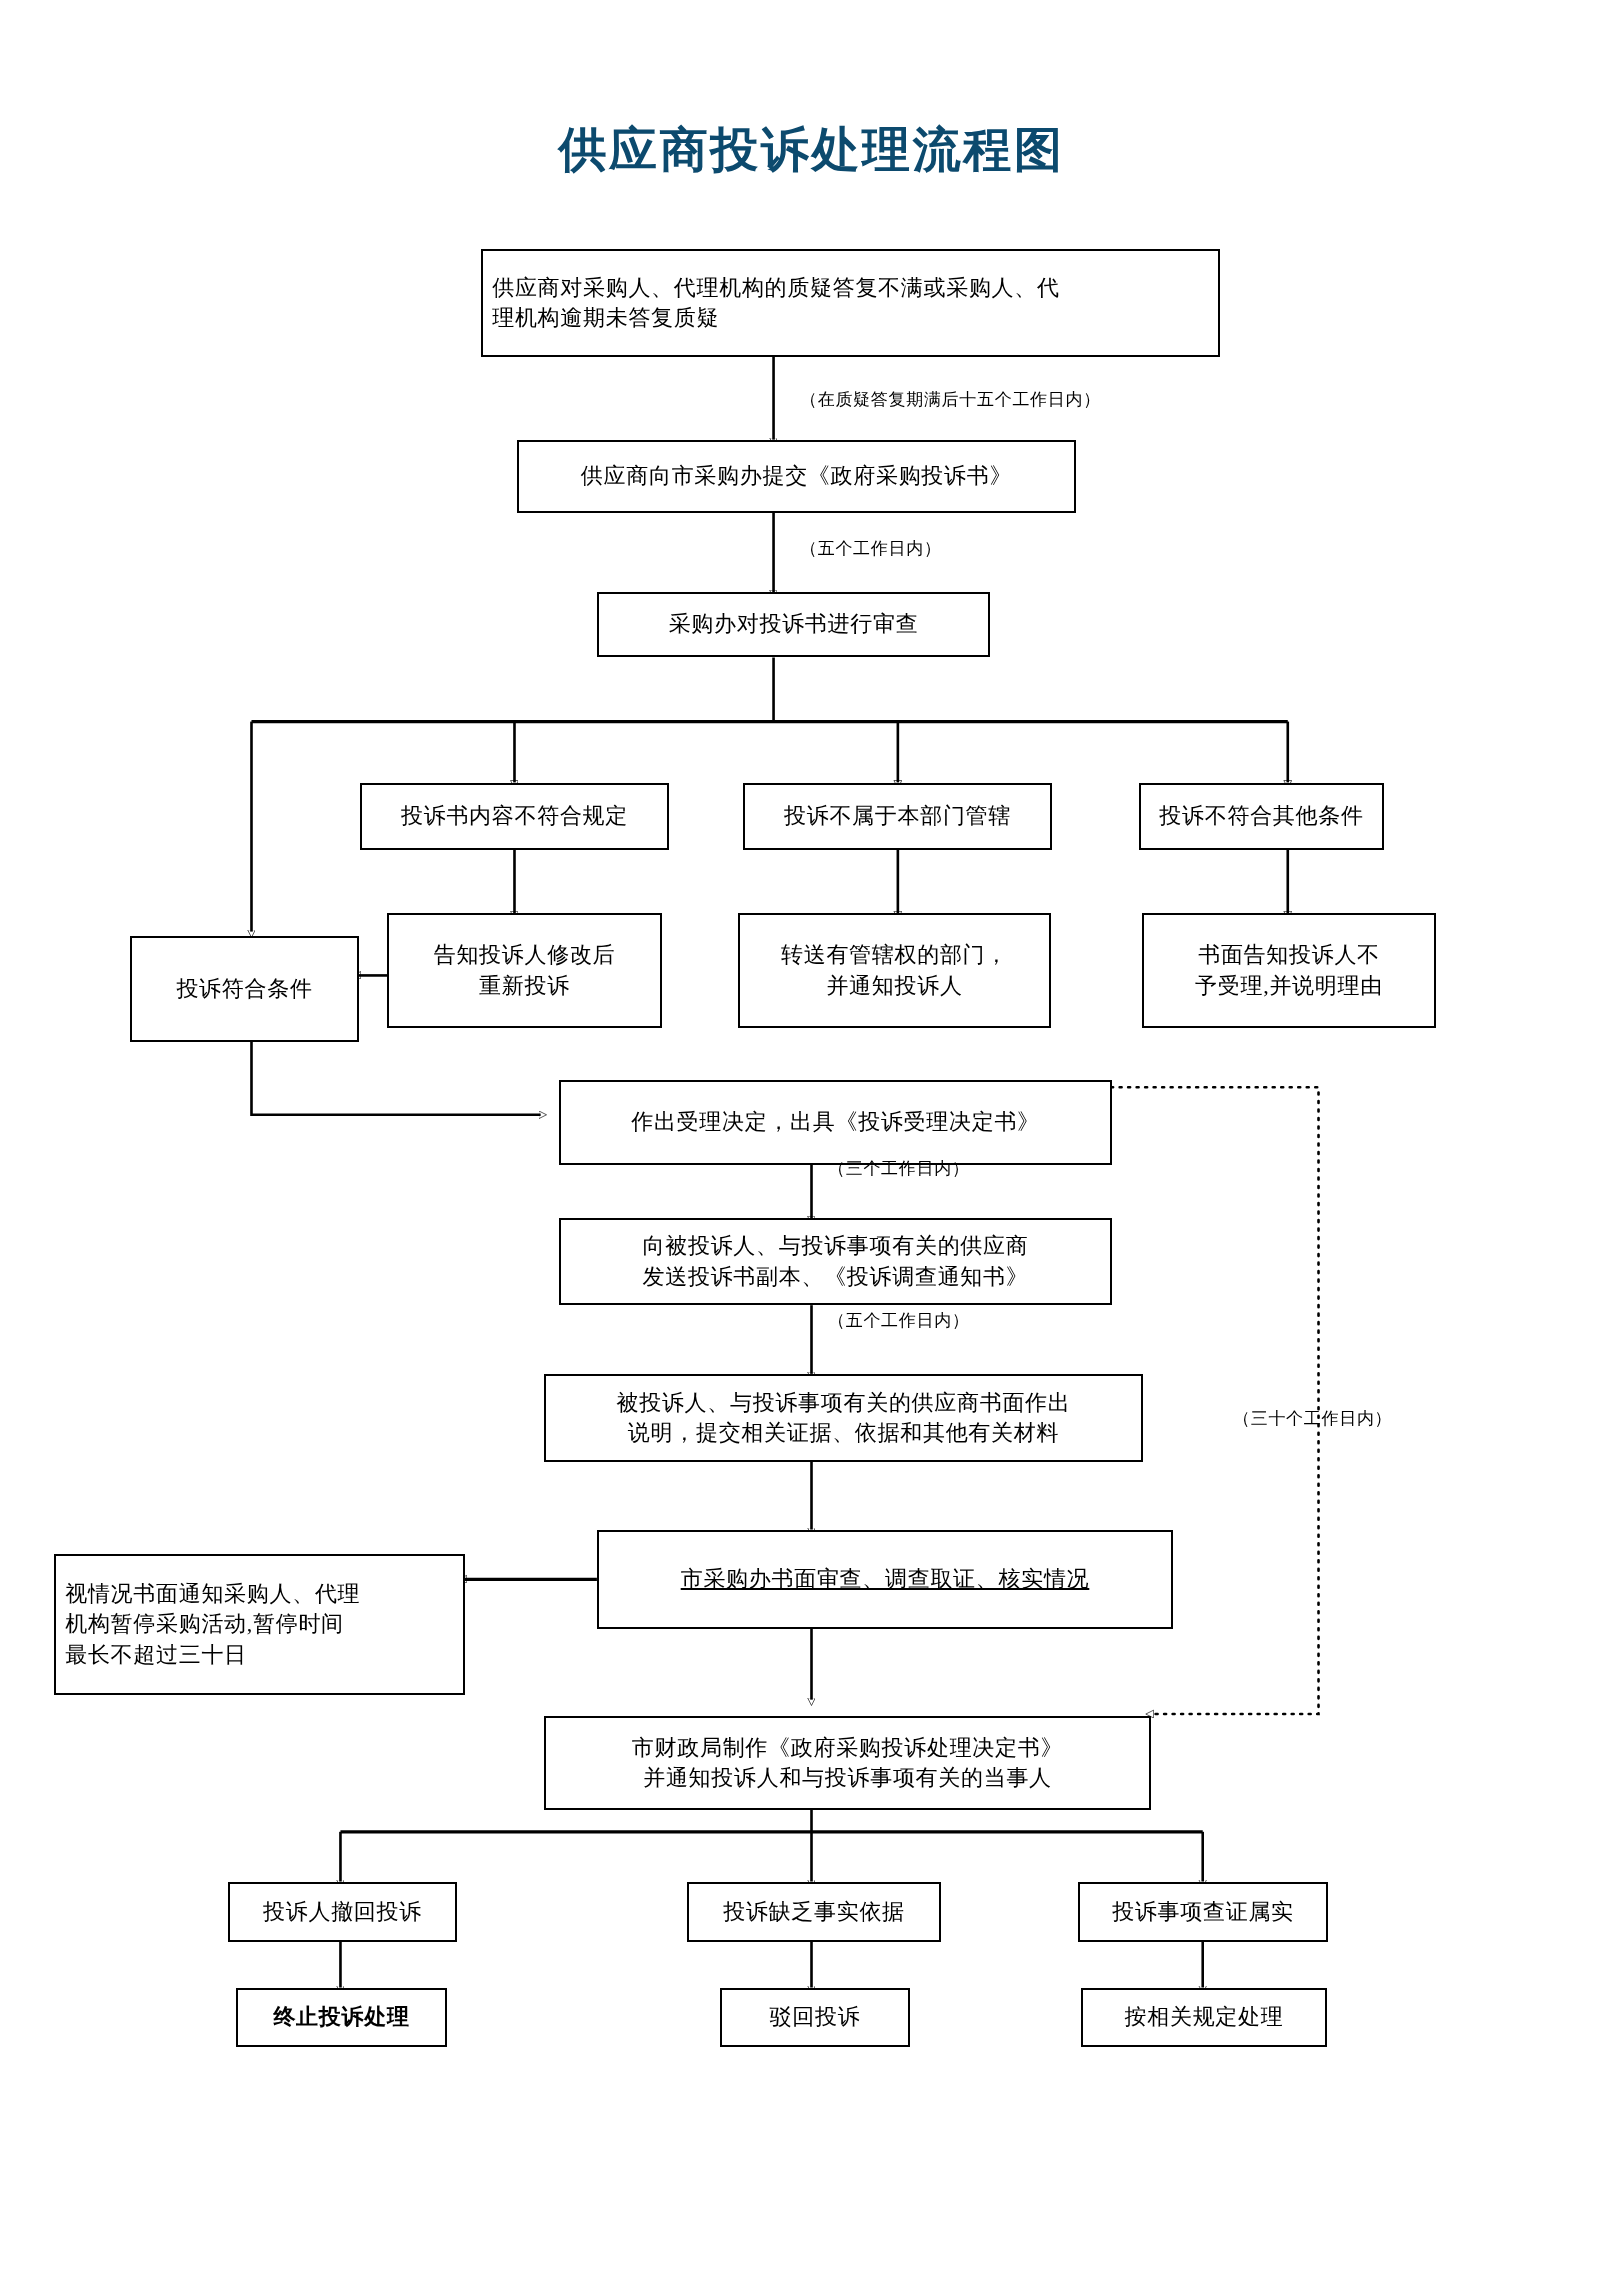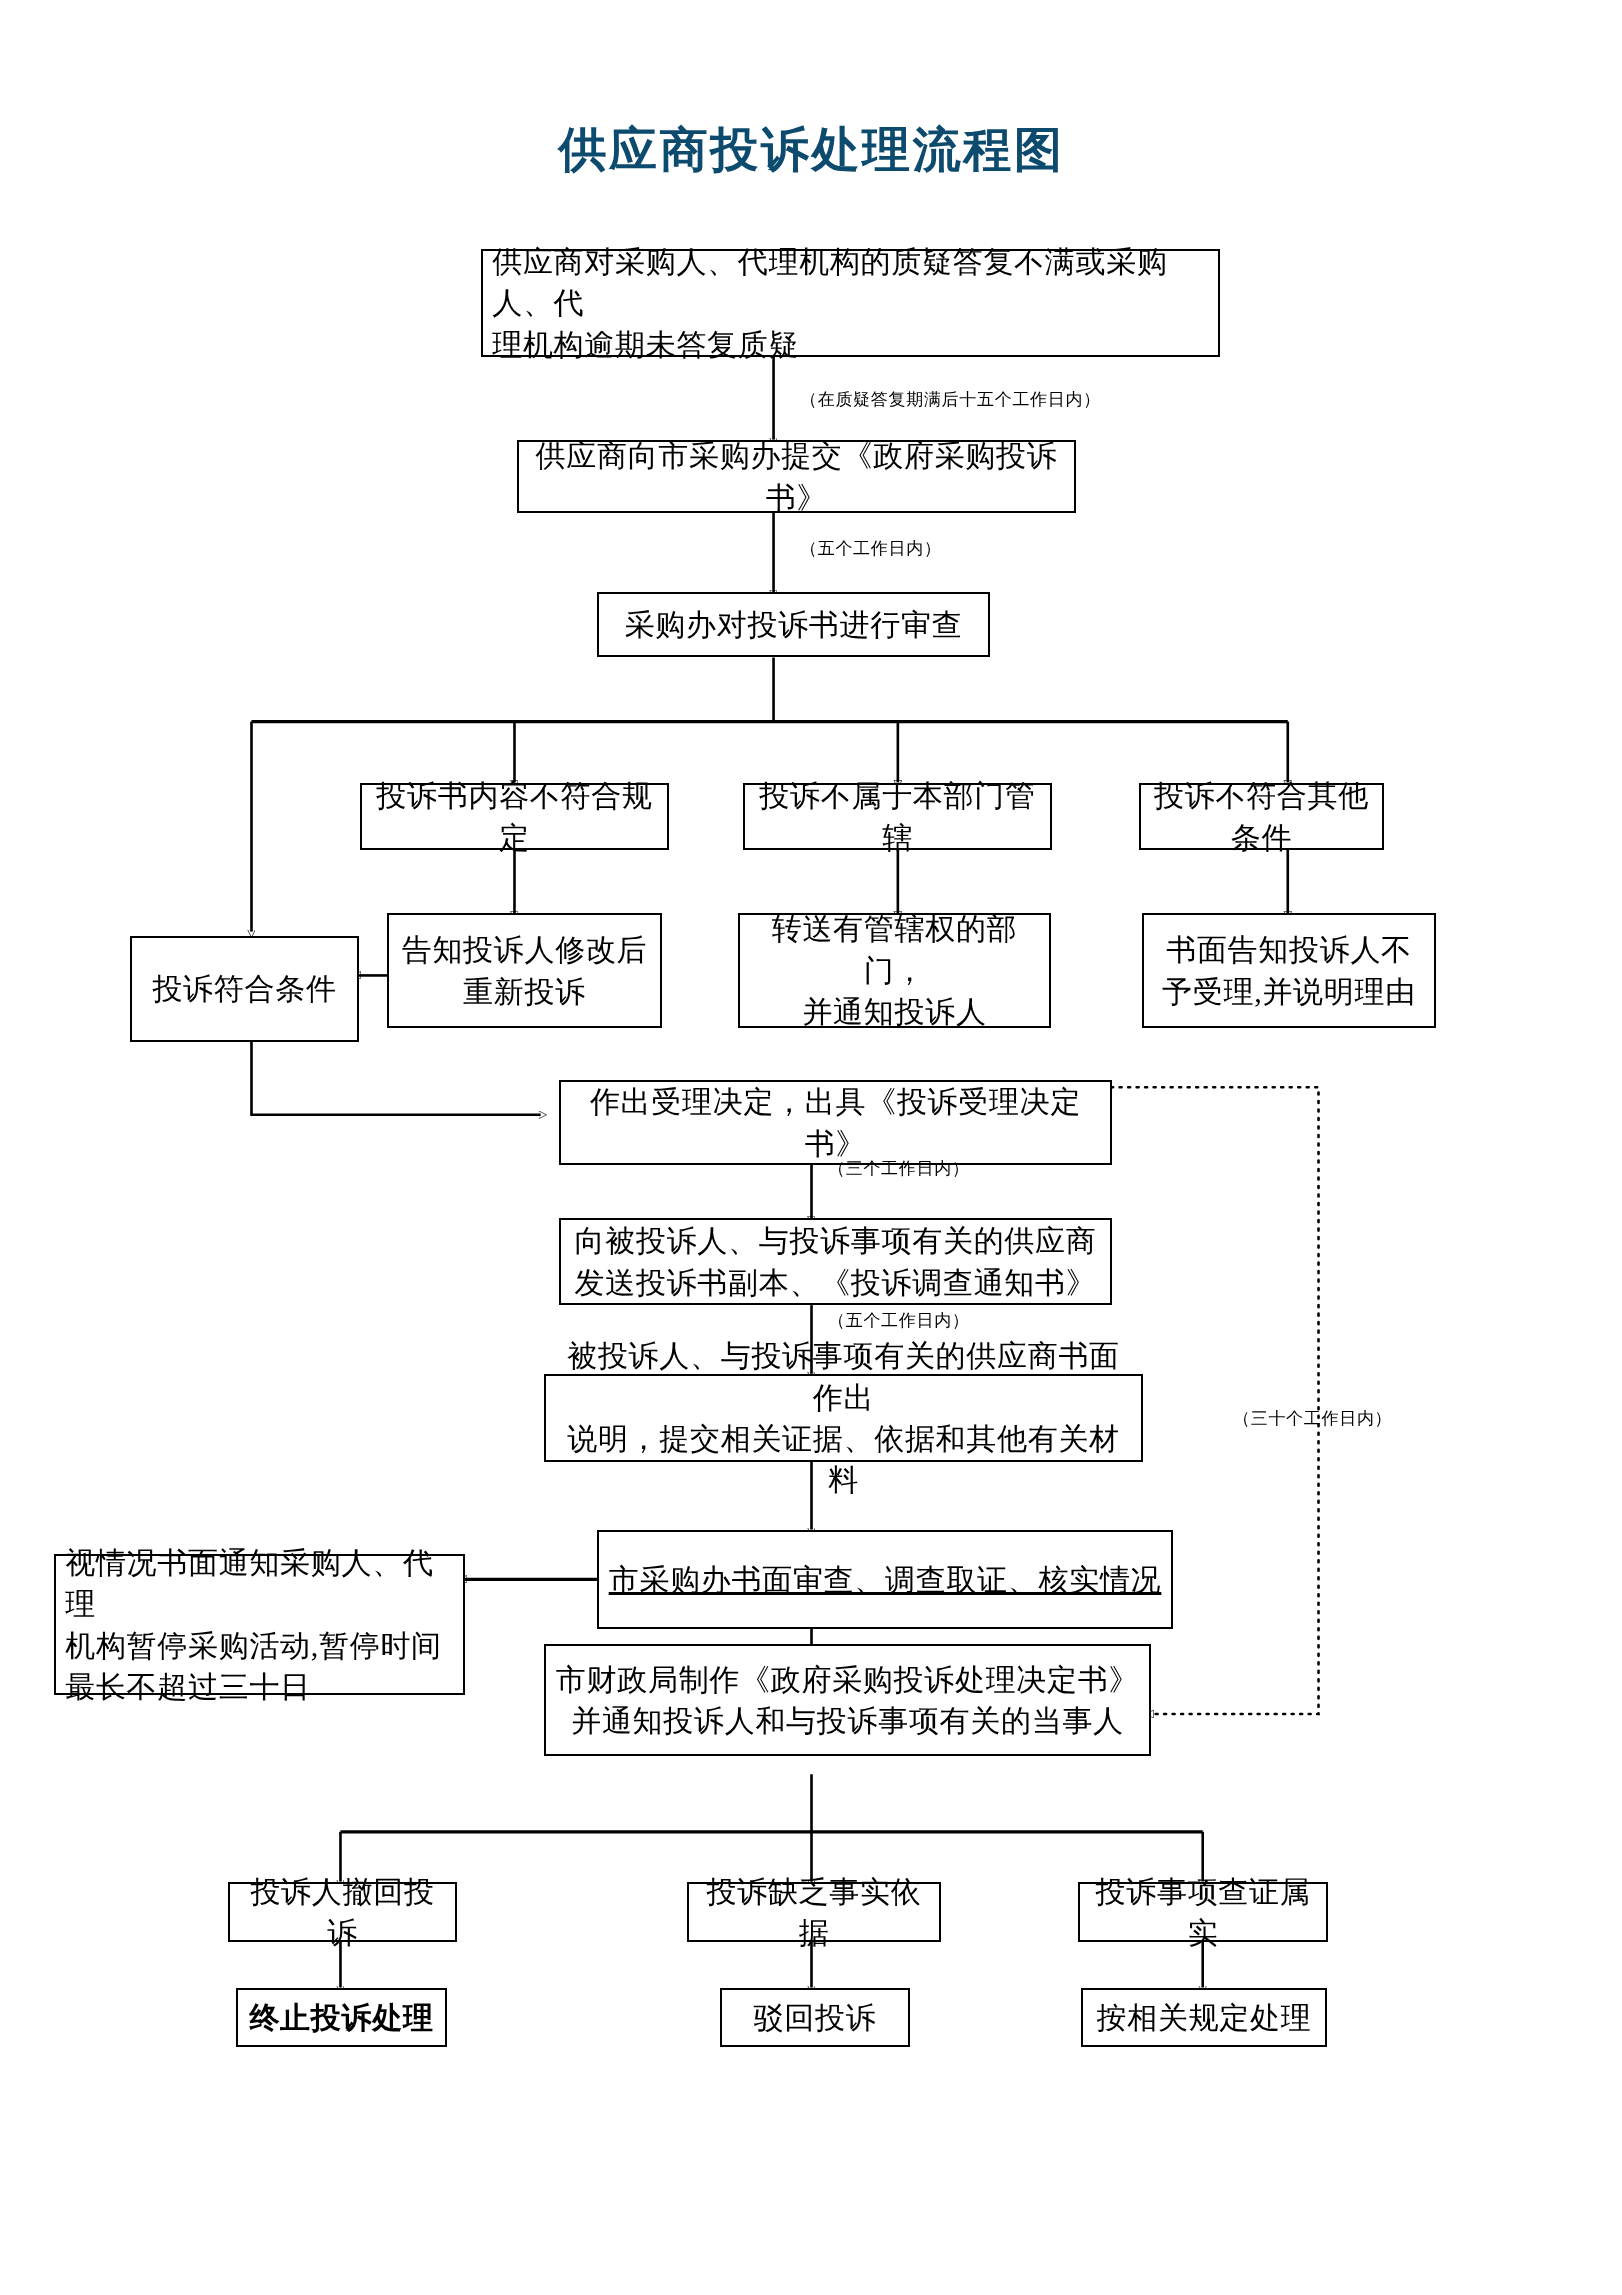--- a/index.html
+++ b/index.html
@@ -29,21 +29,21 @@
   .node {
     position: absolute;
     box-sizing: border-box;
     border: 2px solid #000;
     background: #ffffff;
     color: #000;
     display: flex;
     align-items: center;
     justify-content: center;
     text-align: center;
-    font-size: 30px;
+    font-size: 22px;
     line-height: 1.38;
     padding: 3.9px 9.2px;
     letter-spacing: 0.7px;
     z-index: 3;
   }
   .node.align-left {
     justify-content: flex-start;
     text-align: left;
   }
   .node .txt { display: block; width: 100%; white-space: pre-line; }
@@ -196,21 +196,21 @@
   <div class="node" style="left:597px; top:1530px; width:576px; height:99px;text-decoration:underline;">
     <span class="txt">市采购办书面审查、调查取证、核实情况</span>
   </div>
 
   <div class="node align-left" style="left:54px; top:1518px; width:411px; height:141px;margin-top:36px;">
     <span class="txt">视情况书面通知采购人、代理
 机构暂停采购活动,暂停时间
 最长不超过三十日</span>
   </div>
 
-  <div class="node" style="left:544px; top:1644px; width:607px; height:112px;">
+  <div class="node" style="left:544px; top:1716px; width:607px; height:94px;">
     <span class="txt">市财政局制作《政府采购投诉处理决定书》
 并通知投诉人和与投诉事项有关的当事人</span>
   </div>
 
   <div class="node" style="left:228px; top:1882px; width:229px; height:60px;">
     <span class="txt">投诉人撤回投诉</span>
   </div>
 
   <div class="node" style="left:687px; top:1882px; width:254px; height:60px;">
     <span class="txt">投诉缺乏事实依据</span>

